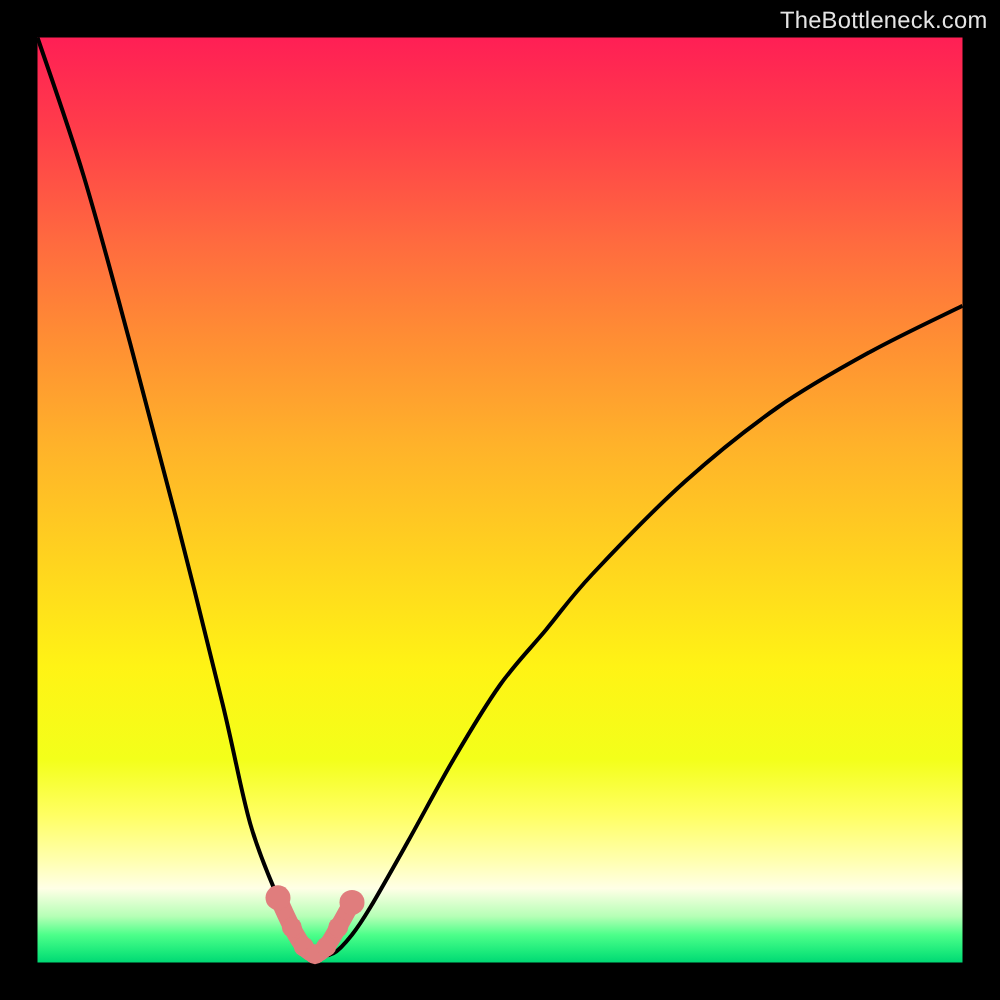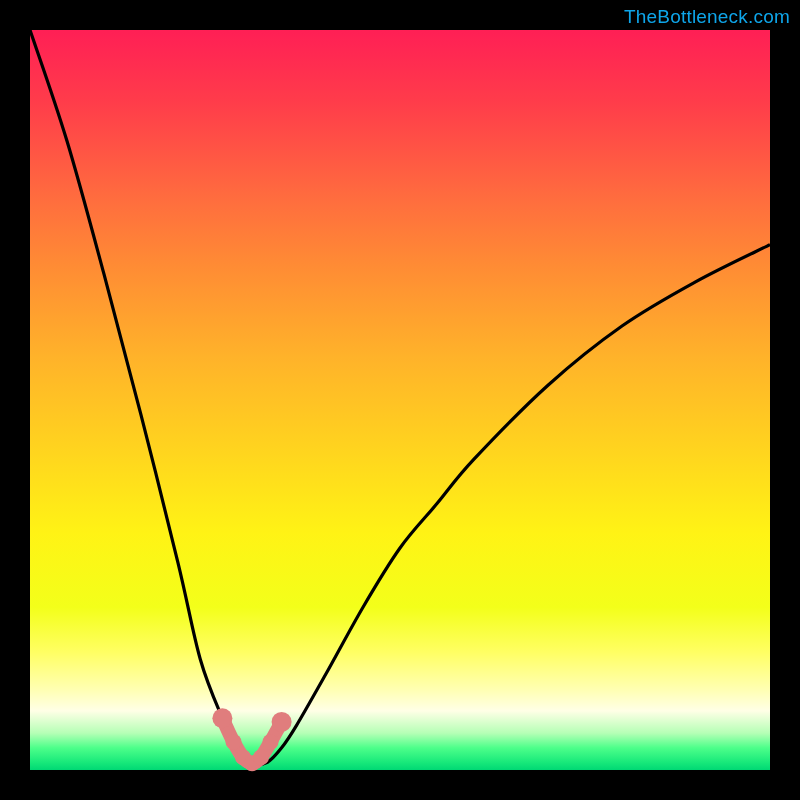--- a/index.html
+++ b/index.html
@@ -47,21 +47,21 @@
     left: 0;
     top: 0;
     width: 740px;
     height: 740px;
     overflow: visible;
   }
   .watermark {
     position: absolute;
     top: 6px;
     right: 10px;
-    color: #0ea5e9;
+    color: #e5e5e5;
     font-size: 19px;
     letter-spacing: 0.2px;
     user-select: none;
   }
 </style>
 </head>
 <body>
 
 <div class="frame">
 

